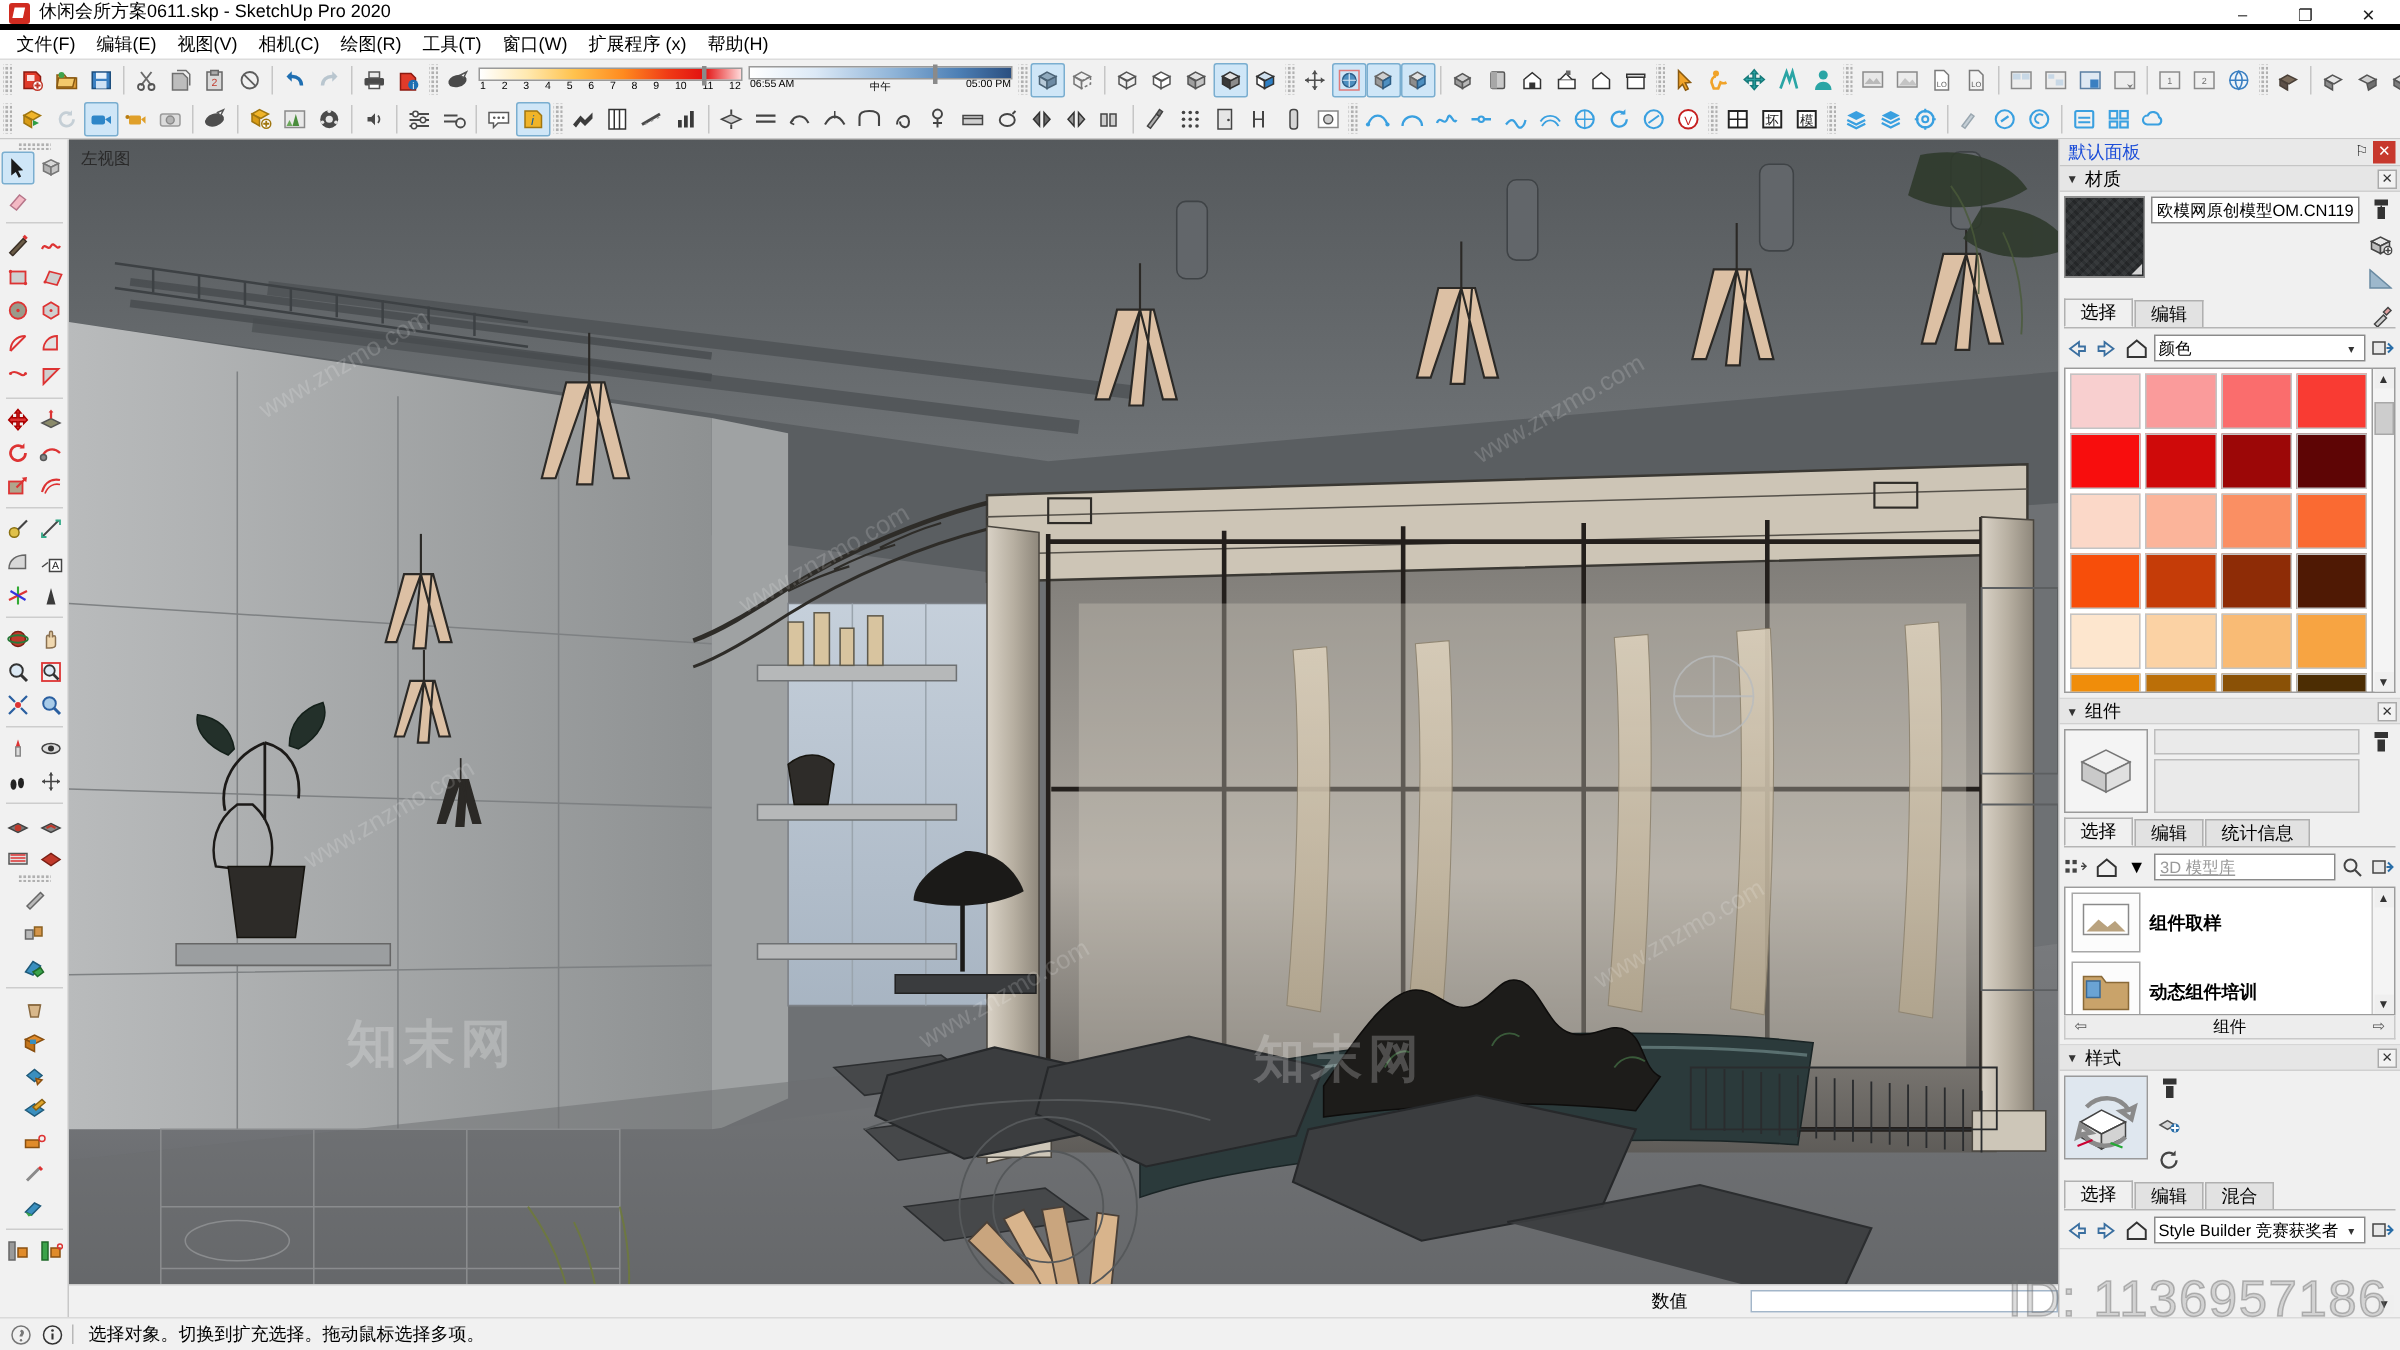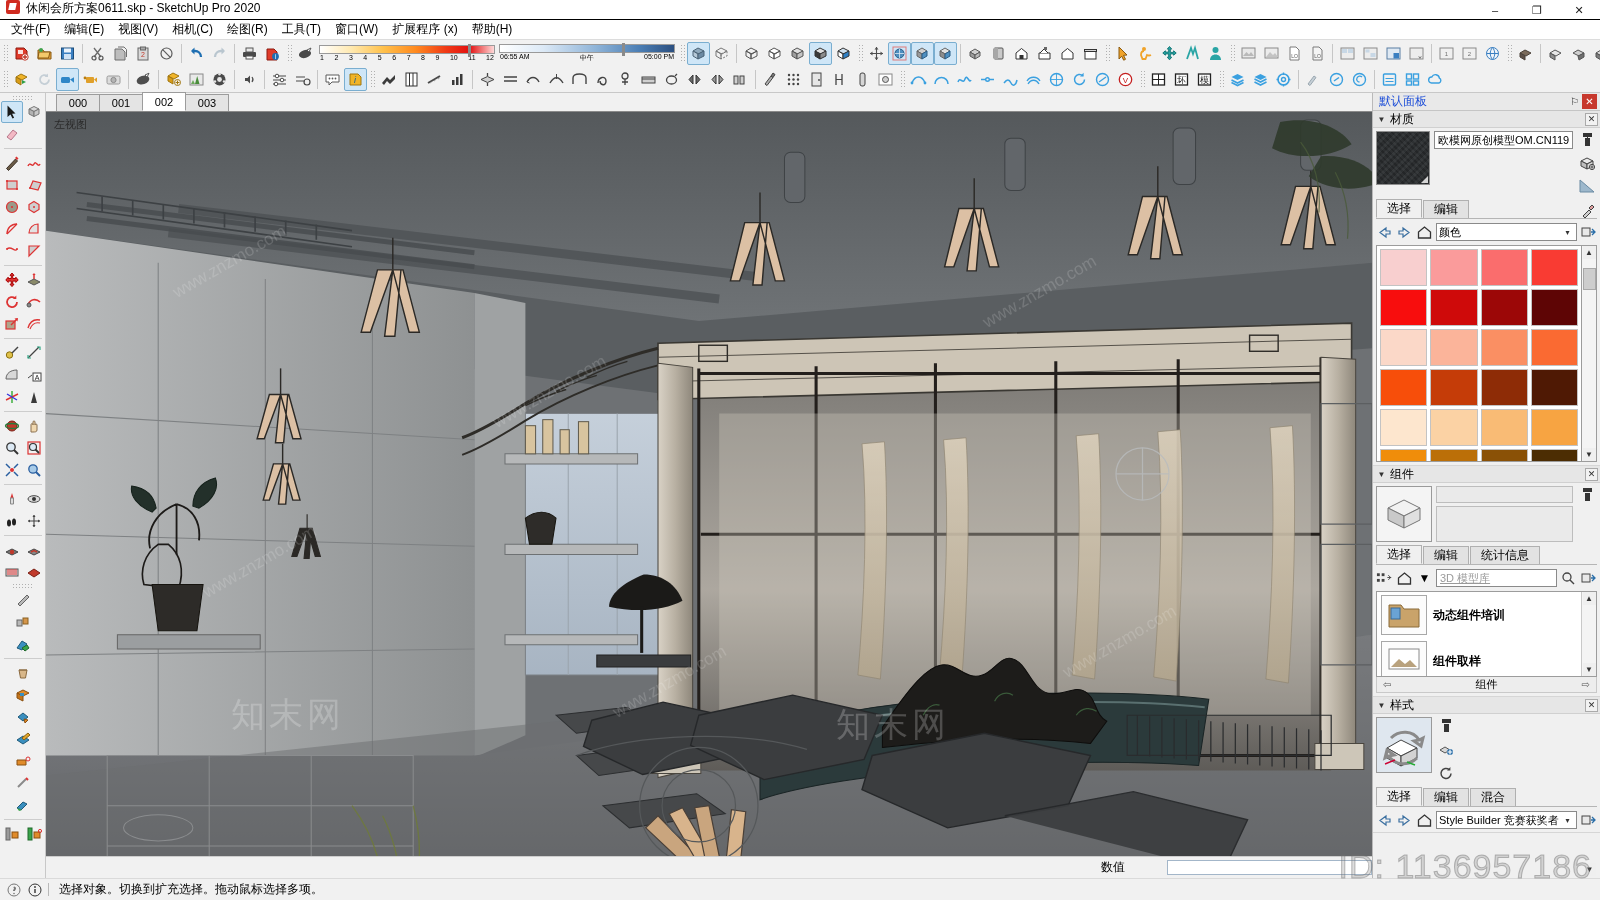--- a/index.html
+++ b/index.html
@@ -7,22 +7,22 @@
     width: 1600px; height: 900px;
     font-family: "Liberation Sans", "DejaVu Sans", sans-serif;
     font-size: 12px;
     overflow: hidden;
     background: #f0f0f0;
   }
   #app { width: 1600px; height: 900px; position: relative; display: flex; flex-direction: column; background:#f0f0f0;}
 
   
   .titlebar {
-    height: 20px; display: flex; align-items: flex-start;
-    background: #ffffff; border-bottom: 1px solid #000000;
+    height: 20px; display: flex; align-items: flex-end;
+    background: #ffffff; border-bottom: 4px solid #000000;
     position: relative; flex: none;
   }
   .app-icon {
     width: 14px; height: 14px; margin: 0 6px 0 6px;
     background: #d02b20; border-radius: 2px; position: relative;
     flex: none;
   }
   .app-icon::after {
     content:""; position:absolute; left:3px; top:3px; width:7px; height:7px;
     background:#fff; transform: skewX(-12deg);
@@ -116,21 +116,21 @@
   .vp-label {
     position: absolute; left: 8px; top: 5px; font-size: 11px; color: #2a2a2a;
     z-index: 40; font-family: "Liberation Sans", sans-serif;
   }
   .wm {
     position: absolute; color: rgba(255,255,255,.16); font-size: 17px; z-index: 35;
     white-space: nowrap; pointer-events: none; font-family:"Liberation Sans",sans-serif;
   }
   .wm.rot { transform: rotate(-30deg); }
   .wm-big {
-    position:absolute; z-index:36; font-size:34px; font-weight:normal; letter-spacing:4px;
+    position:absolute; z-index:36; font-size:34px; font-weight:bold; letter-spacing:4px;
     color: rgba(255,255,255,0.22); pointer-events:none;text-align:center;
   }
 
   
   .measure-row {
     height: 22px; background: #f1f1f1; display: flex; align-items: center;
     border-top: 1px solid #cdcdcd; flex: none; padding-left: 12px; justify-content: flex-end;
   }
   .measure-label { font-size: 12px; color: #000; margin-right: 42px; }
   .measure-input {
@@ -1395,26 +1395,20 @@
               <rect x="2" y="2" width="4" height="12" fill="#3aa34a" stroke="#1f6a2a"></rect>
               <rect x="8" y="6" width="6" height="6" fill="#e08b2a" stroke="#8a5010"></rect>
               <circle cx="14" cy="5" r="1.6" fill="none" stroke="#d33"></circle>
             </svg>
         </div>
       </div>
     </div>
 
     <div class="center-col">
 
-      <div class="scene-tabs">
-        <div class="scene-tab">000</div>
-        <div class="scene-tab">001</div>
-        <div class="scene-tab active">002</div>
-        <div class="scene-tab">003</div>
-      </div>
 
       <div class="viewport">
         <div class="vp-label">左视图</div>
 
         <svg width="100%" height="100%" viewBox="0 0 1300 740" preserveAspectRatio="none" style="position:absolute;inset:0;">
           <defs>
             <linearGradient id="ceil" x1="0" y1="0" x2="0" y2="1">
               <stop offset="0" stop-color="#55595c"></stop>
                 <stop offset="1" stop-color="#6f7376"></stop>
             </linearGradient>
@@ -1856,34 +1850,34 @@
                   <path d="M10 7h4M11 4l3 3-3 3" fill="none" stroke="#2a6ea8" stroke-width="1.3"></path>
                 </svg>
             </div>
           </div>
 
           <div class="comp-list">
             <div class="comp-items">
               <div class="comp-item">
                 <div class="comp-thumb">
                   <svg width="38" height="32" viewBox="0 0 38 32">
+                      <rect x="4" y="4" width="30" height="20" fill="#fff" stroke="#8a8a8a"></rect>
+                      <path d="M6 22l8-8 6 5 5-4 7 7z" fill="#b9a27e"></path>
+                    </svg>
+                </div>
+                <div class="comp-label">组件取样</div>
+              </div>
+              <div class="comp-item">
+                <div class="comp-thumb">
+                  <svg width="38" height="32" viewBox="0 0 38 32">
                       <path d="M4 6h12l3 4h15v18H4z" fill="#c9a36a" stroke="#8a6a38"></path>
                       <rect x="6" y="9" width="9" height="11" fill="#6aa3d4" stroke="#3a6a96"></rect>
                     </svg>
                 </div>
                 <div class="comp-label">动态组件培训</div>
-              </div>
-              <div class="comp-item">
-                <div class="comp-thumb">
-                  <svg width="38" height="32" viewBox="0 0 38 32">
-                      <rect x="4" y="4" width="30" height="20" fill="#fff" stroke="#8a8a8a"></rect>
-                      <path d="M6 22l8-8 6 5 5-4 7 7z" fill="#b9a27e"></path>
-                    </svg>
-                </div>
-                <div class="comp-label">组件取样</div>
               </div>
             </div>
             <div class="vscroll" style="border:none;border-left:1px solid #c9c9c9;">
               <div class="vs-btn">▲</div>
               <div class="vs-btn">▼</div>
             </div>
           </div>
 
           <div class="pager">
             <div class="ar">⇦</div>

